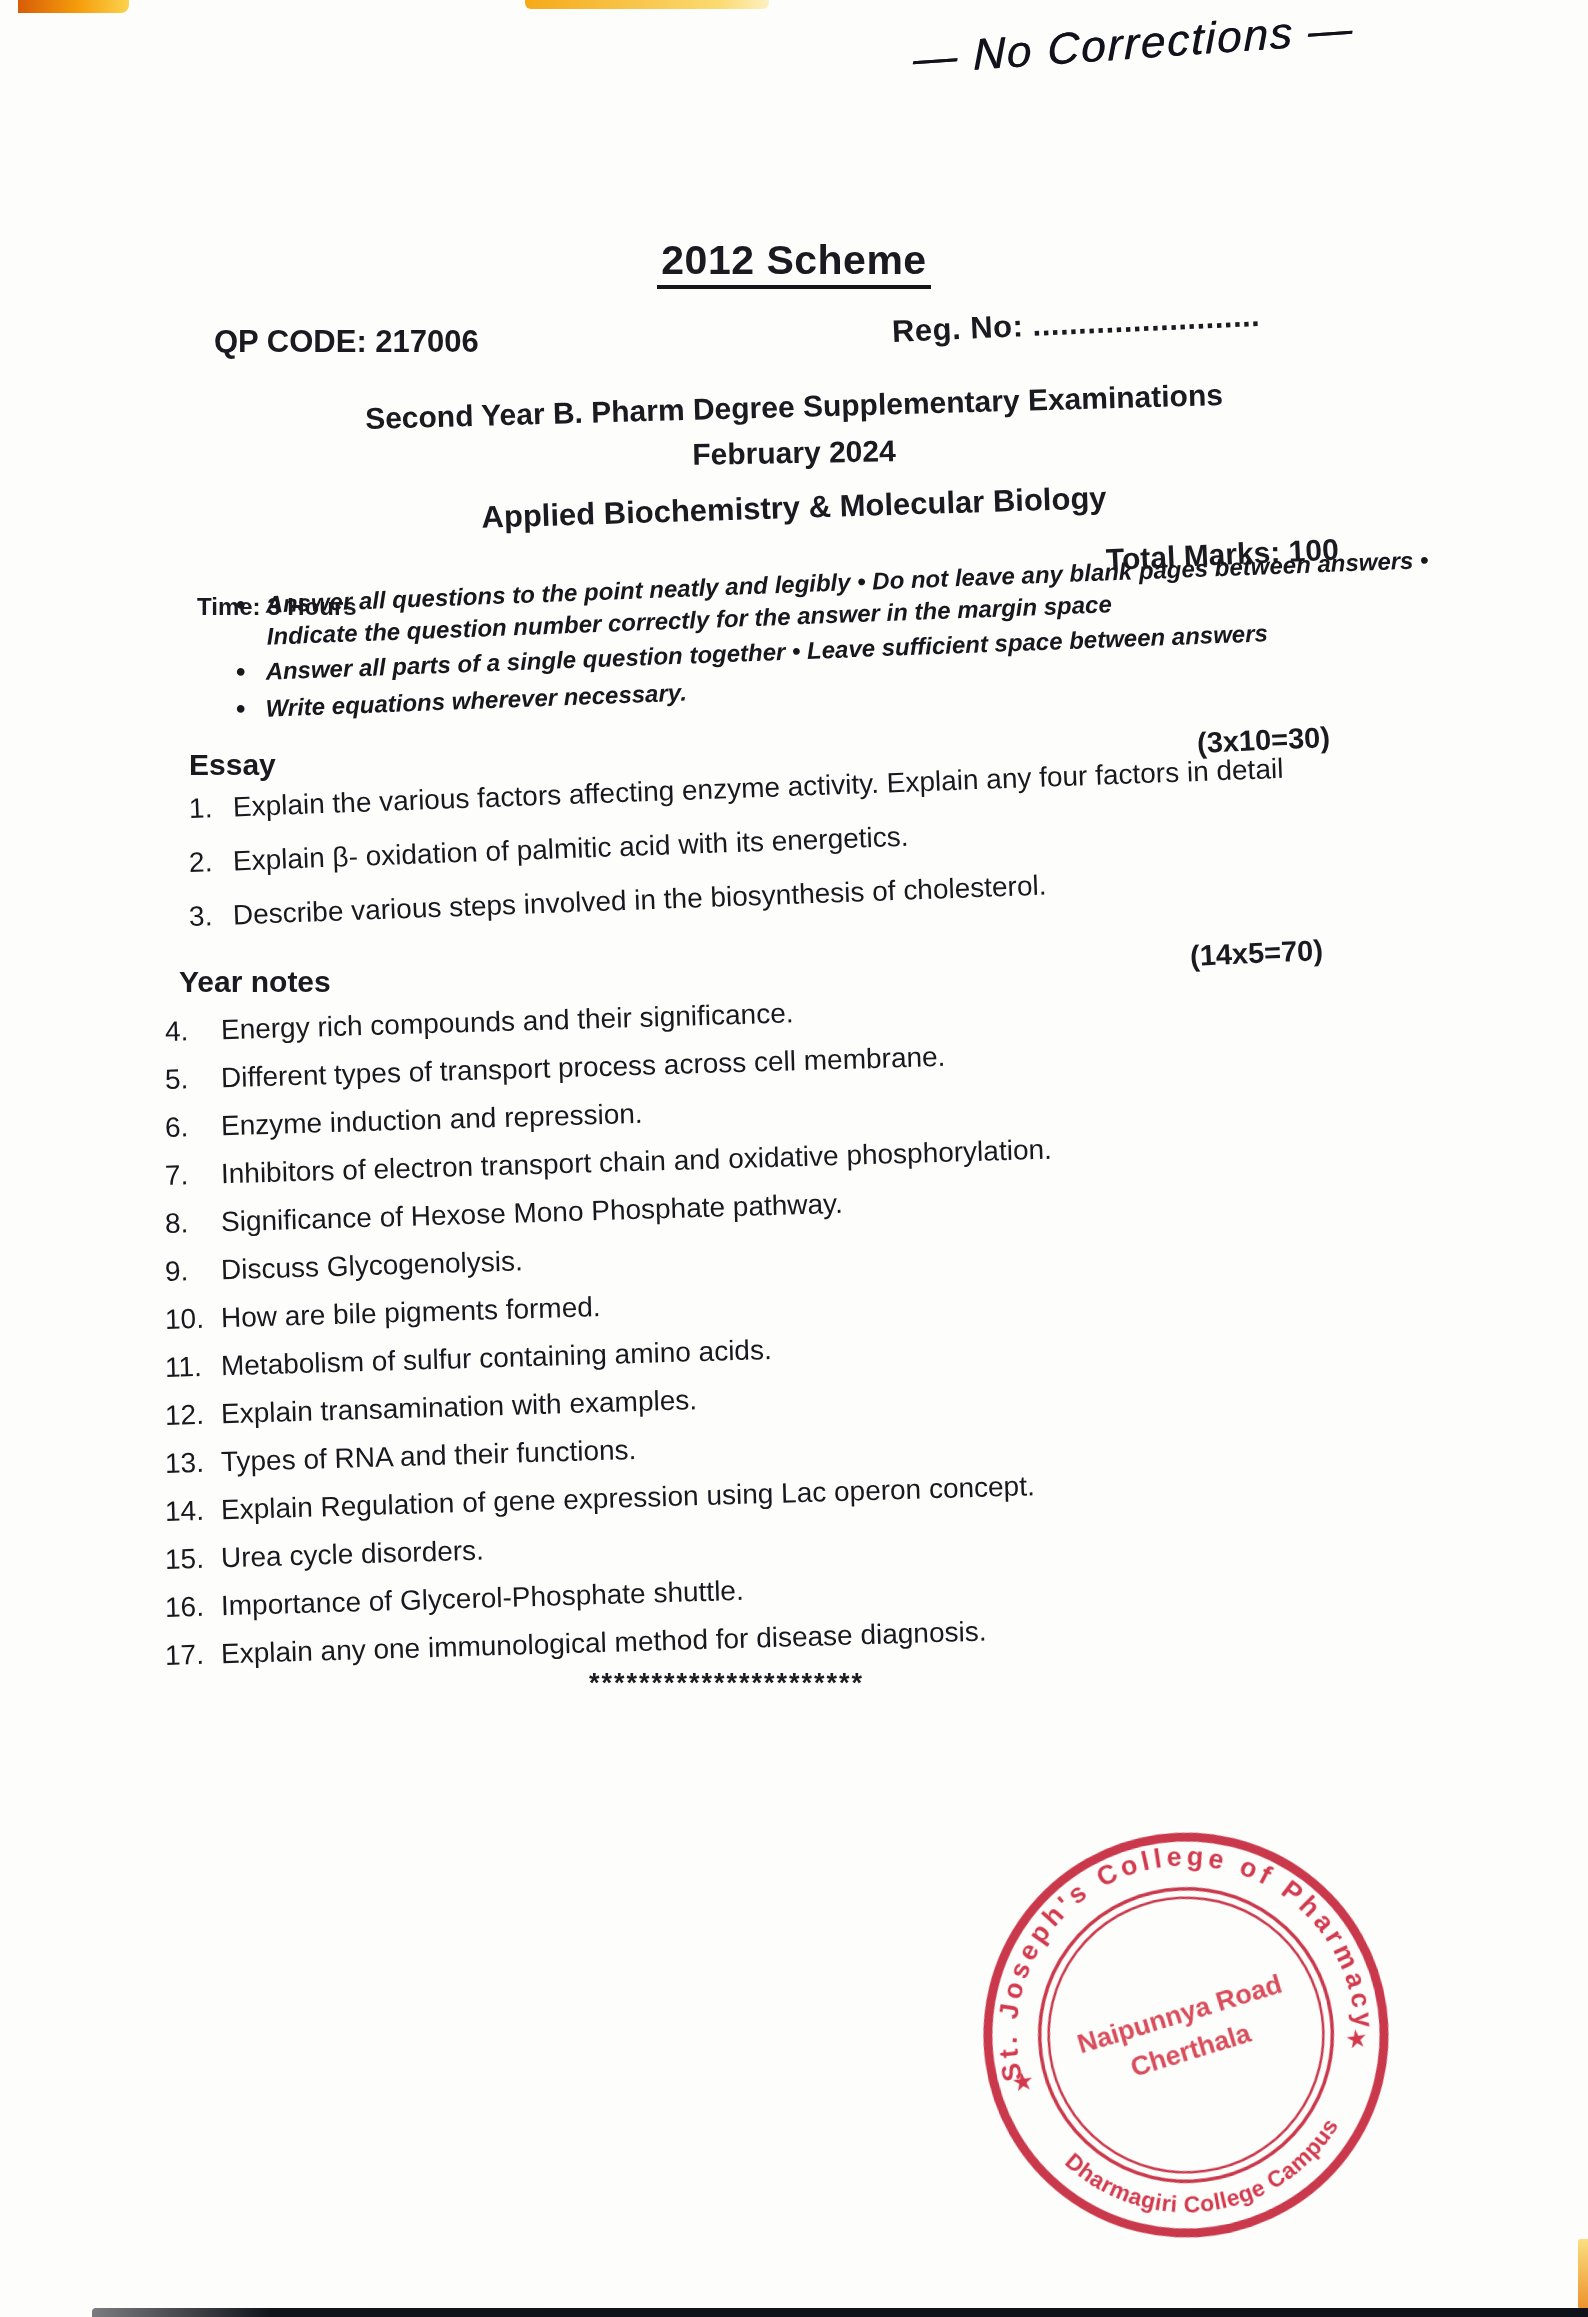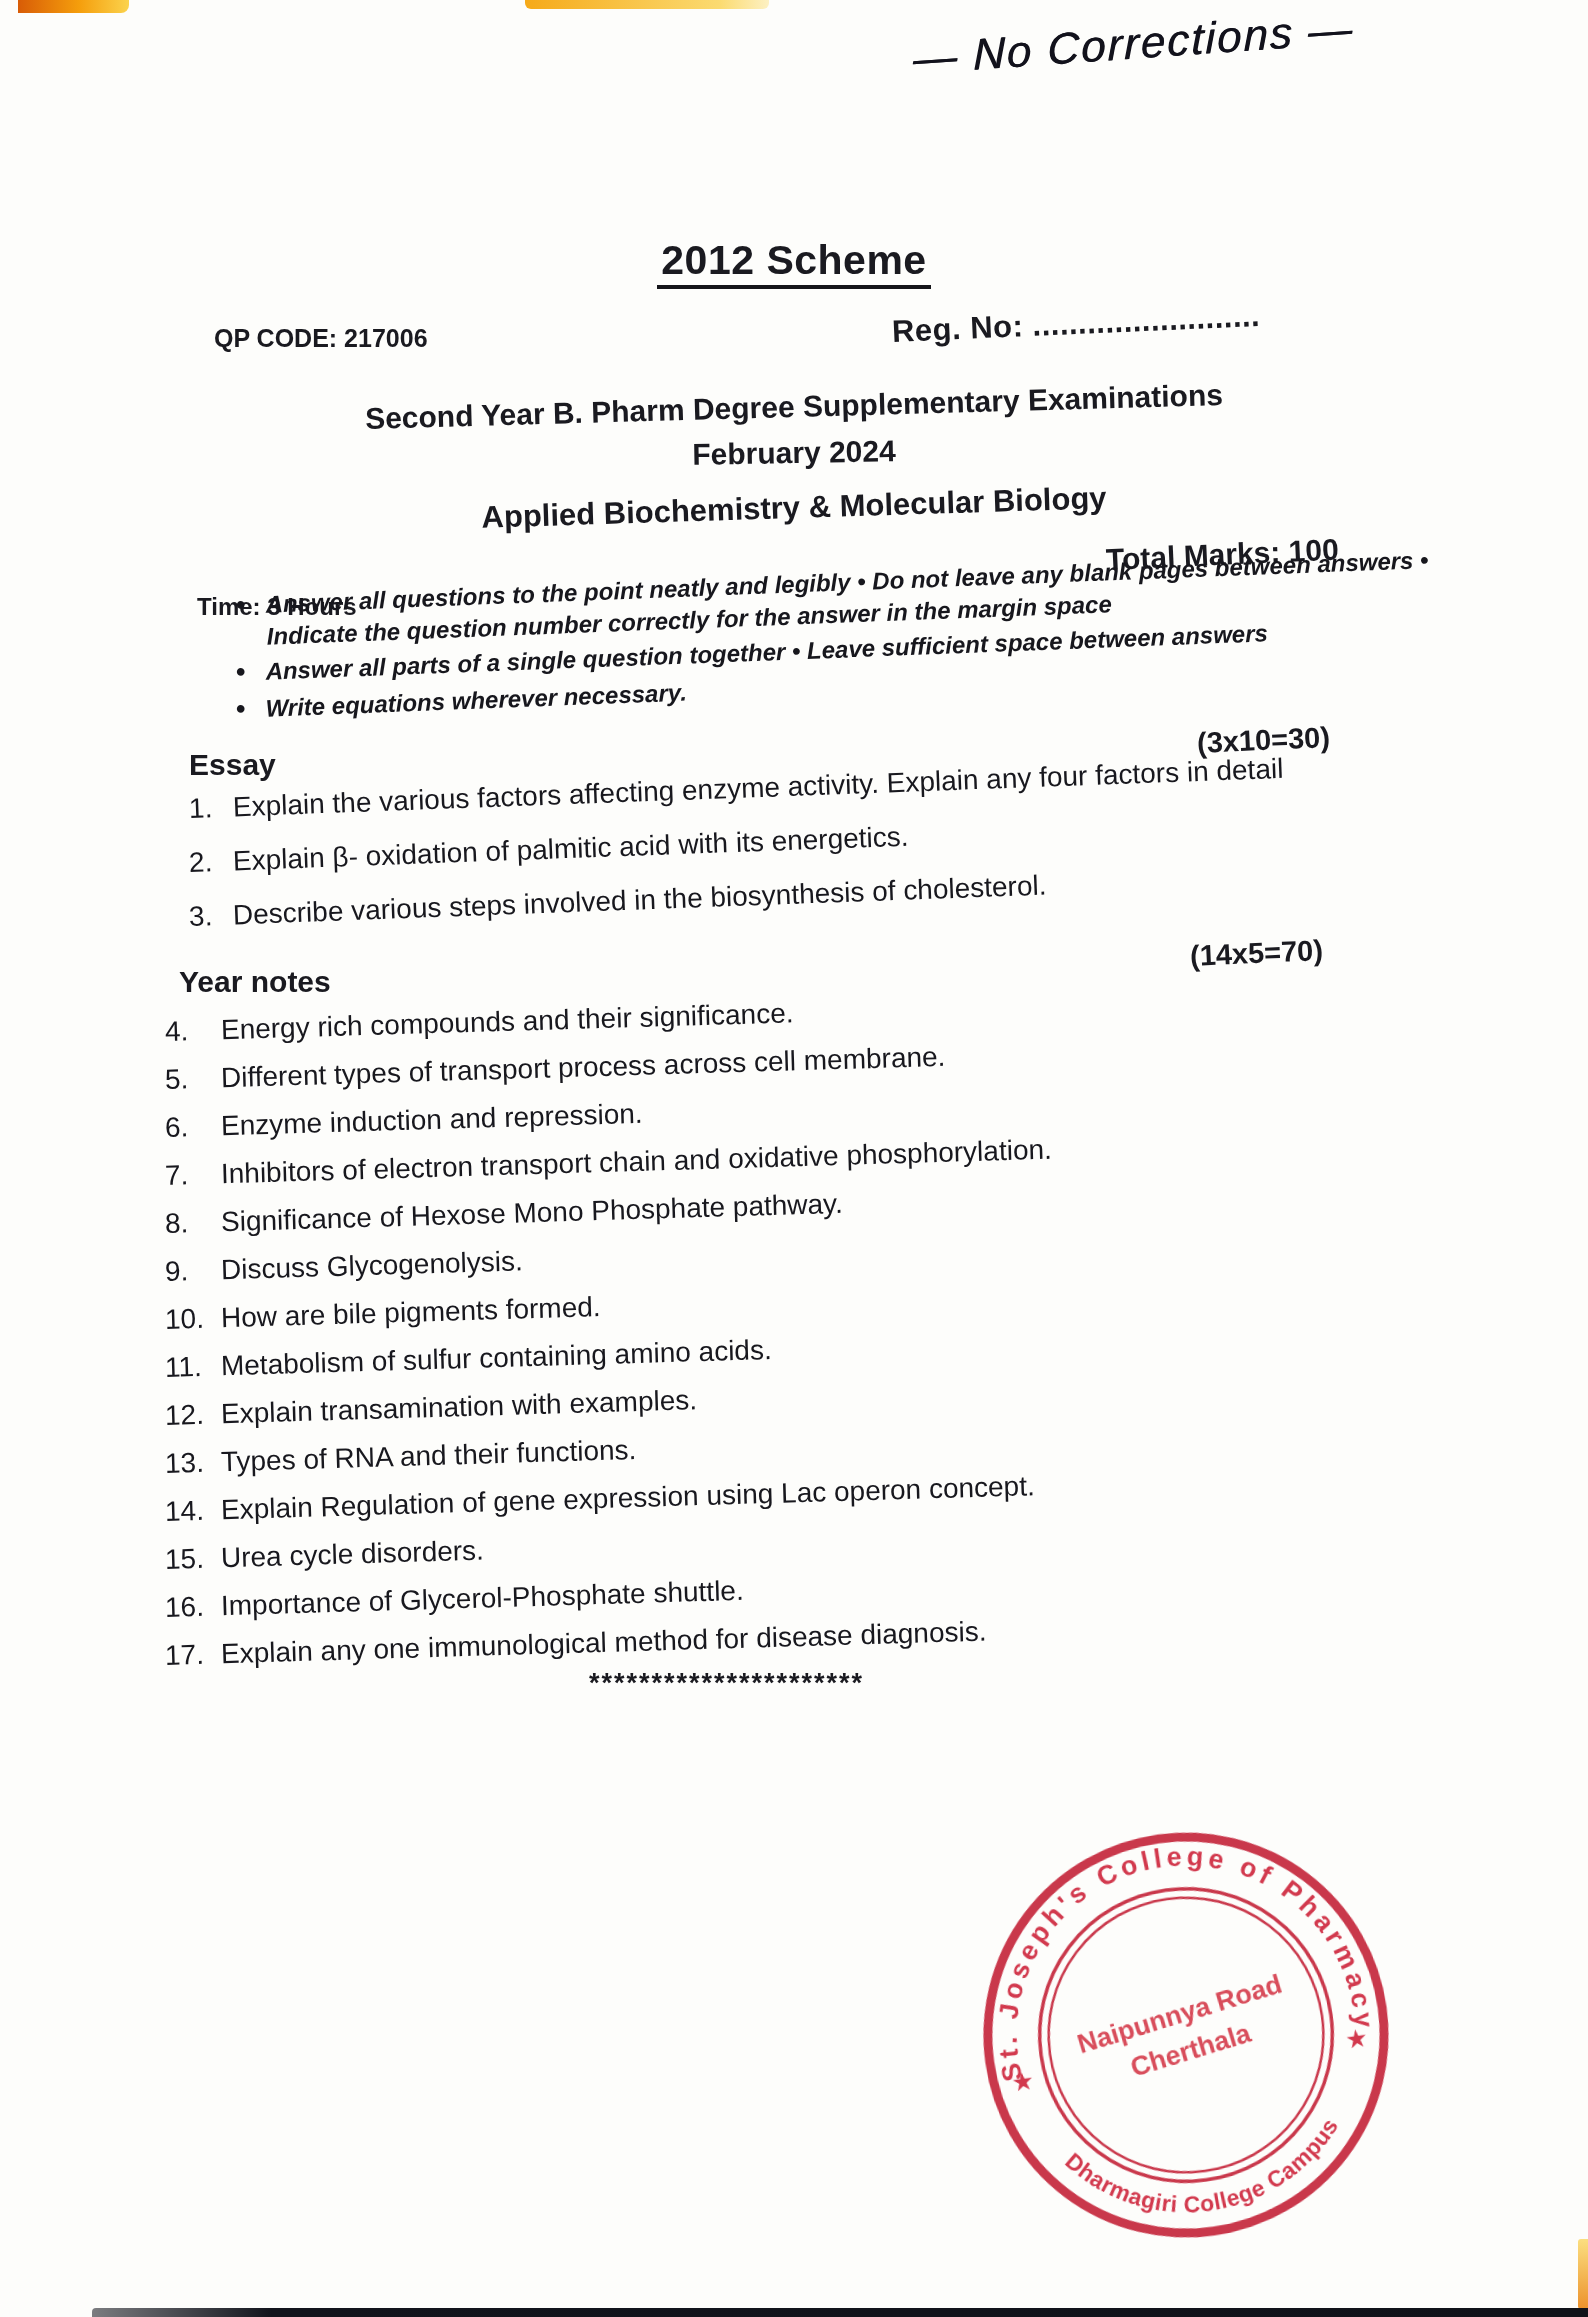--- a/index.html
+++ b/index.html
@@ -35,21 +35,21 @@
     font-size:44px;font-style:italic;letter-spacing:2px;
     color:#12121c;
     transform:rotate(-4deg) skewX(-4deg);transform-origin:left center;
     text-shadow:0.6px 0 #12121c;
     white-space:nowrap;
   }
 
   .scheme-title{top:237px;font-size:41px;letter-spacing:0.5px;}
   .scheme-title span{border-bottom:4px solid #15151a;padding:0 4px 2px;}
 
-  .qp-code{left:214px;top:324px;font-size:25px;}
+  .qp-code{left:214px;top:324px;font-size:31px;}
   .reg-no{left:892px;top:314px;font-size:31px;transform:rotate(-2.5deg);transform-origin:left center;letter-spacing:0.5px;}
 
   .exam-line1{top:390px;font-size:30px;transform:rotate(-1.6deg);}
   .exam-date{top:436px;font-size:30px;transform:rotate(-1deg);}
   .subject{top:490px;font-size:31px;transform:rotate(-1.8deg);}
 
   .total-marks{left:1106px;top:543px;font-size:30px;transform:rotate(-2.6deg);transform-origin:left center;}
   .time-allowed{left:197px;top:593px;font-size:24px;}
 
   .instructions{left:207px;top:591px;width:1234px;margin:0;padding:0;list-style:none;

